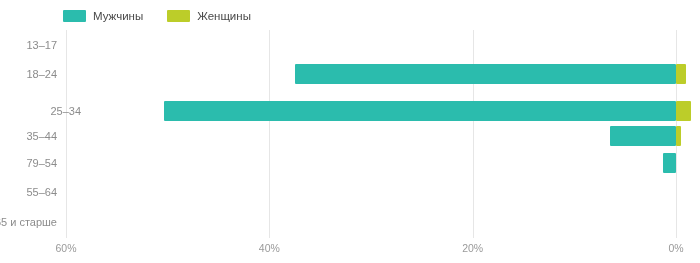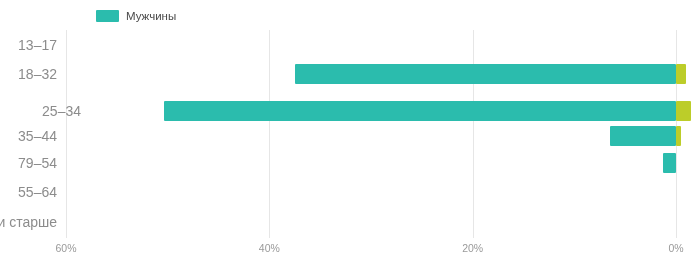--- a/index.html
+++ b/index.html
@@ -27,21 +27,20 @@
     top: 9px;
     height: 14px;
     display: flex;
     align-items: center;
     gap: 0px;
   }
   .legend-entry {
     display: flex;
     align-items: flex-start;
     margin-right: 24px;
-    margin-left: 33px;
   }
   .legend-swatch {
     width: 23px;
     height: 12px;
     border-radius: 1px;
     margin-right: 7px;
     flex: none;
   }
   .legend-label {
     font-size: 11.5px;
@@ -71,21 +70,21 @@
     position: absolute;
     left: 0;
     width: 700px;
     height: 29.5px;
   }
   .cat-label {
     position: absolute;
     right: 643px;
     top: 50%;
     transform: translateY(-50%);
-    font-size: 14px;
+    font-size: 11px;
     color: #8c8c8c;
     white-space: nowrap;
     text-align: right;
   }
   .bar {
     position: absolute;
     top: 50%;
     transform: translateY(-50%);
     height: 20px;
     border-radius: 1px;
@@ -117,32 +116,36 @@
 </head>
 <body>
 
 <div id="chart-root">
 
   <div id="legend">
       <div class="legend-entry">
         <span class="legend-swatch" style="background: rgb(43, 188, 173);"></span>
         <span class="legend-label">Мужчины</span>
       </div>
+      <div class="legend-entry">
+        <span class="legend-swatch" style="background: rgb(188, 205, 41);"></span>
+        <span class="legend-label">Женщины</span>
+      </div>
     </div>
 
   <div id="plot">
       <div class="gridline" style="left: 66px;"></div>
       <div class="gridline" style="left: 269.333px;"></div>
       <div class="gridline" style="left: 472.667px;"></div>
       <div class="gridline" style="left: 676px;"></div>
       <div class="cat-row" style="top: 0px;">
         <div class="cat-label">13–17</div>
       </div>
       <div class="cat-row" style="top: 29.5px;">
-        <div class="cat-label">18–32</div>
+        <div class="cat-label">18–24</div>
         <div class="bar bar-male" title="Мужчины: 37.5%" style="left: 294.75px; width: 381.25px; background: rgb(43, 188, 173);"></div>
         <div class="bar bar-female" title="Женщины: 1%" style="left: 676px; width: 10.1667px; background: rgb(188, 205, 41);"></div>
       </div>
       <div class="cat-row" style="top: 66px; padding-left: 24px;">
         <div class="cat-label">25–34</div>
         <div class="bar bar-male" title="Мужчины: 50.4%" style="left: 163.6px; width: 512.4px; background: rgb(43, 188, 173);"></div>
         <div class="bar bar-female" title="Женщины: 1.5%" style="left: 676px; width: 15.25px; background: rgb(188, 205, 41);"></div>
       </div>
       <div class="cat-row" style="top: 91px;">
         <div class="cat-label">35–44</div>

